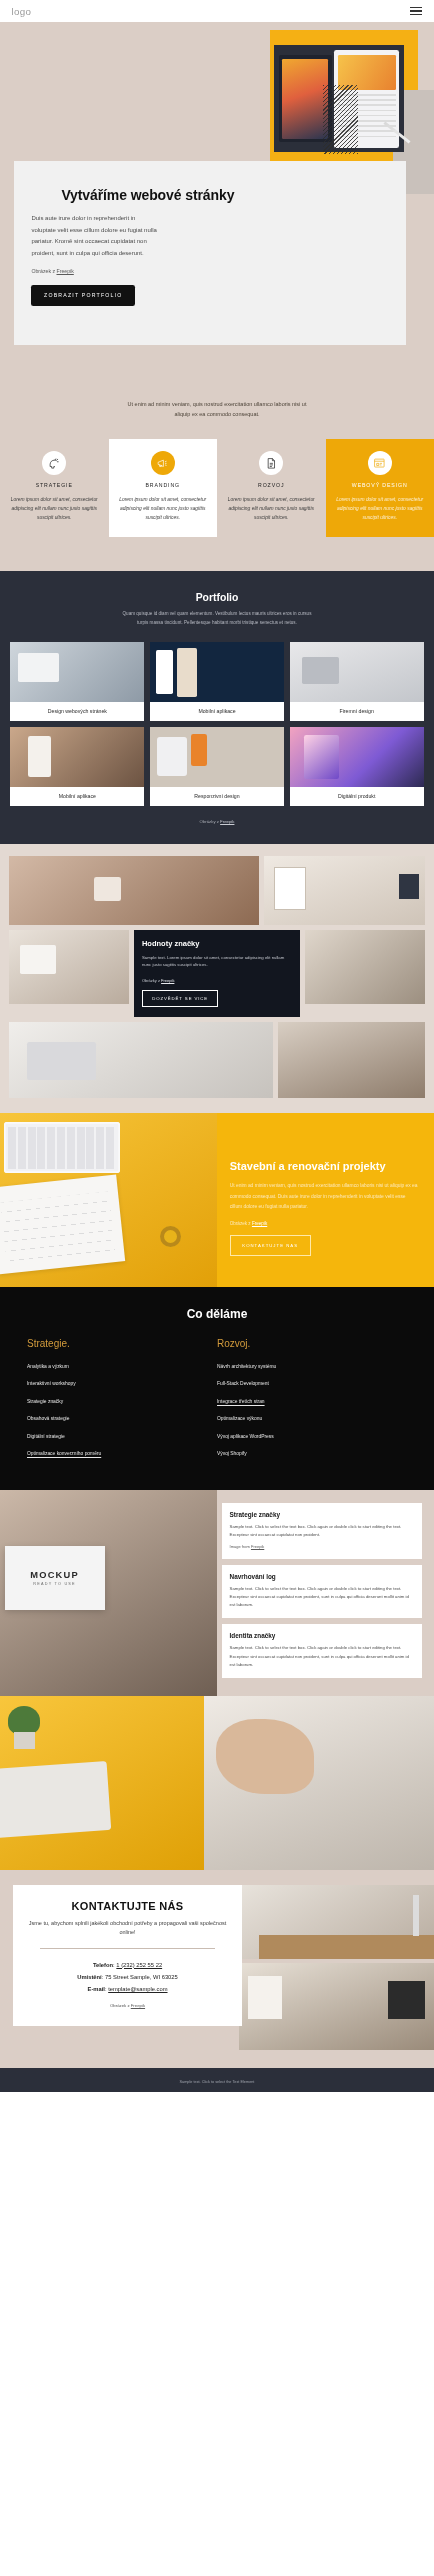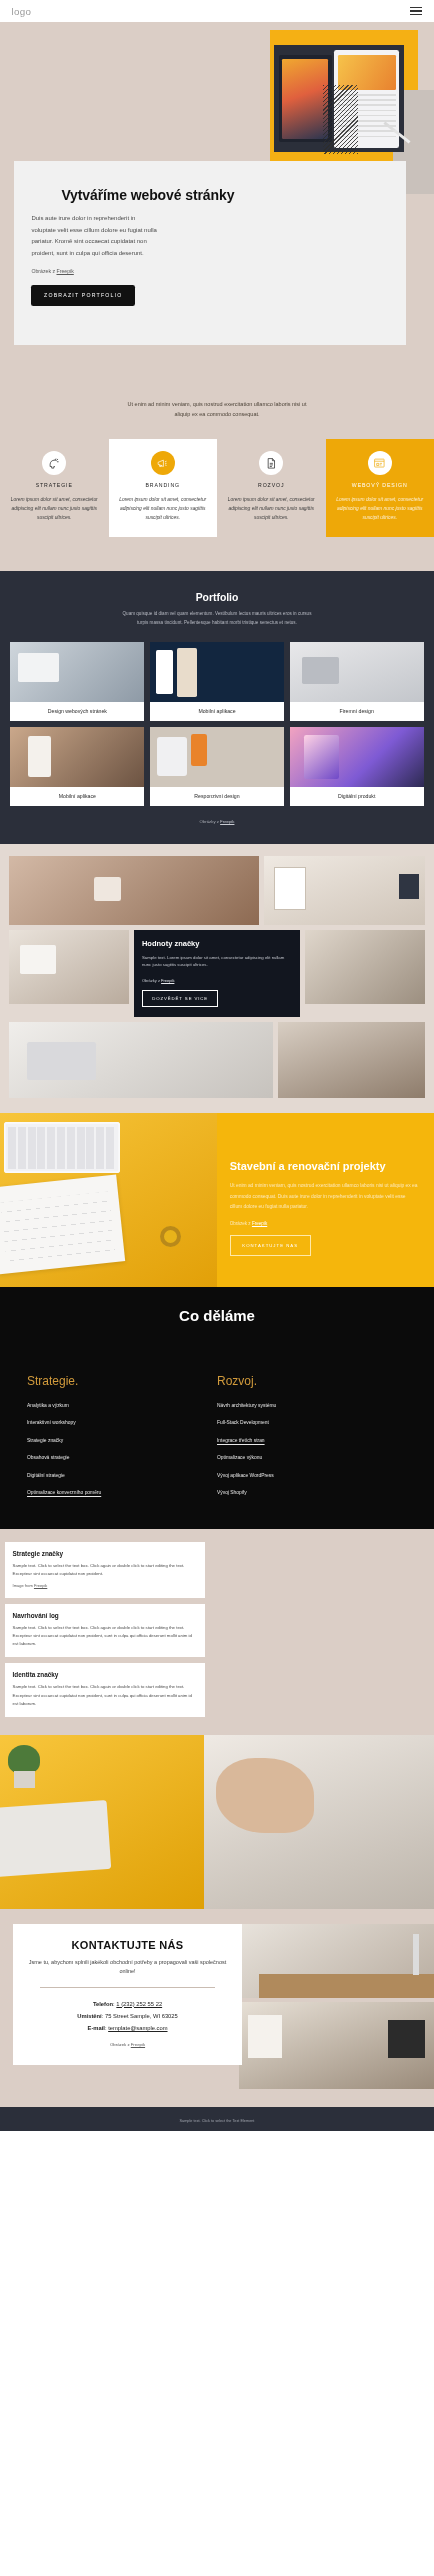--- a/index.html
+++ b/index.html
@@ -160,24 +160,24 @@
   .b-txt .credit { color:#fde9b8; font-size:4.6px; }
   .b-txt .credit a { color:#fff; }
   .btn-outline-yellow {
     display:inline-block; margin-top:9.3px; border:0.6px solid #ffe9a8; color:#fff;
     background:transparent; font-size:4.3px; letter-spacing:1px; padding:7px 11.6px;
     cursor:pointer; font-family:inherit;
   }
 
   
   .wwd { background:#0b0b0b; padding: 19.7px 0 25.5px; }
-  .wwd h2 { text-align:center; color:#fff; font-size:15px; font-weight:800; margin-bottom:17.4px;}
+  .wwd h2 { text-align:center; color:#fff; font-size:12px; font-weight:800; margin-bottom:17.4px;}
   .wwd-cols { display:flex; padding: 0 27px; }
   .wwd-col { flex:1; }
-  .wwd-col h4 { color:#d29b3c; font-size:12px; font-weight:400; margin-bottom:10.4px;margin-top:33px;}
+  .wwd-col h4 { color:#d29b3c; font-size:10px; font-weight:400; margin-bottom:10.4px;}
   .wwd-col ul { list-style:none; }
   .wwd-col li { margin-bottom:7.5px; }
   .wwd-col a { color:#e9e9e9; font-size:4.9px; text-decoration:none;}
   .wwd-col a.ul { text-decoration:underline; text-underline-offset:1.7px;}
 
   
   .mock { display:flex; background:#dbcec6; min-height:174px; }
   .mock-left { width:50%; position:relative; background:linear-gradient(150deg,#cbb8a8,#6f5f53); overflow:hidden;}
   .mock-left .paper { position:absolute; left:4.6px; top:56px; width:100px; height:64px; background:#f4f4f4;
       box-shadow:0 2.3px 7px rgba(0,0,0,.2); display:flex; flex-direction:column; align-items:center; justify-content:center;}
@@ -423,20 +423,26 @@
           <li><a href="#">Optimalizace výkonu</a></li>
           <li><a href="#">Vývoj aplikace WordPress</a></li>
           <li><a href="#">Vývoj Shopify</a></li>
         </ul>
       </div>
 
     </div>
   </div>
 
   <div class="mock">
+    <div class="mock-left">
+      <div class="paper">
+        <b>MOCKUP</b>
+        <i>READY TO USE</i>
+      </div>
+    </div>
     <div class="mock-right">
       <div class="mcard">
         <h5>Strategie značky</h5>
         <p>Sample text. Click to select the text box. Click again or double click to start editing the text. Excepteur sint occaecat cupidatat non proident.</p>
         <div class="credit">
           <span>Image from </span><a href="#">Freepik</a>
         </div>
       </div>
       <div class="mcard">
         <h5>Navrhování log</h5>

